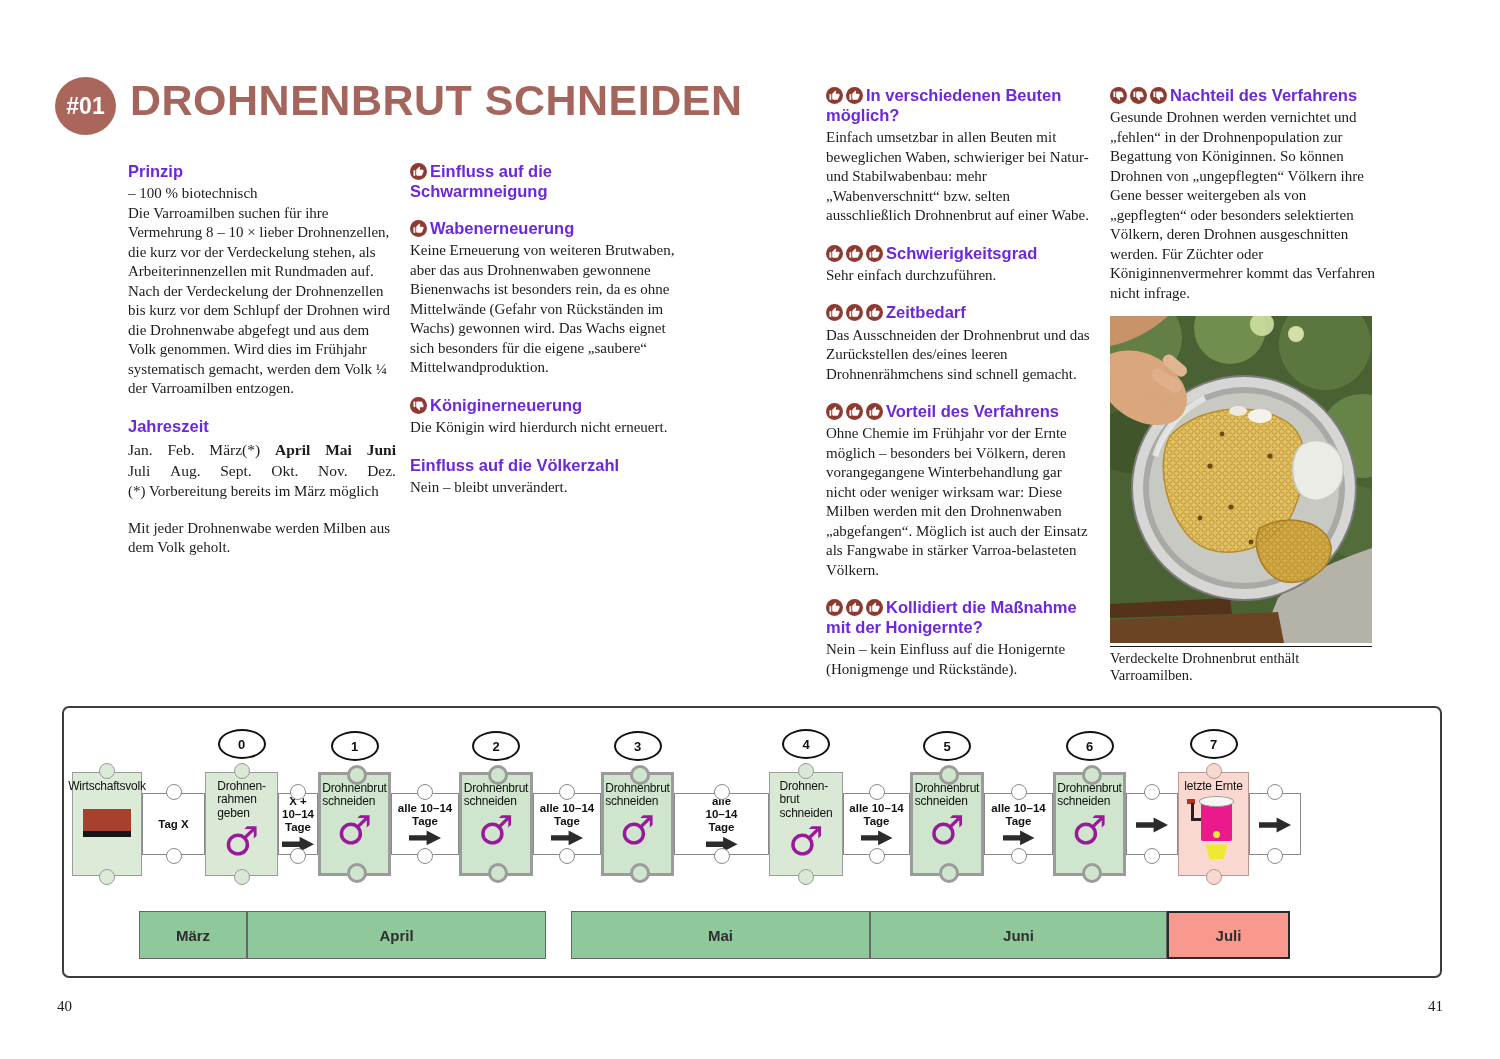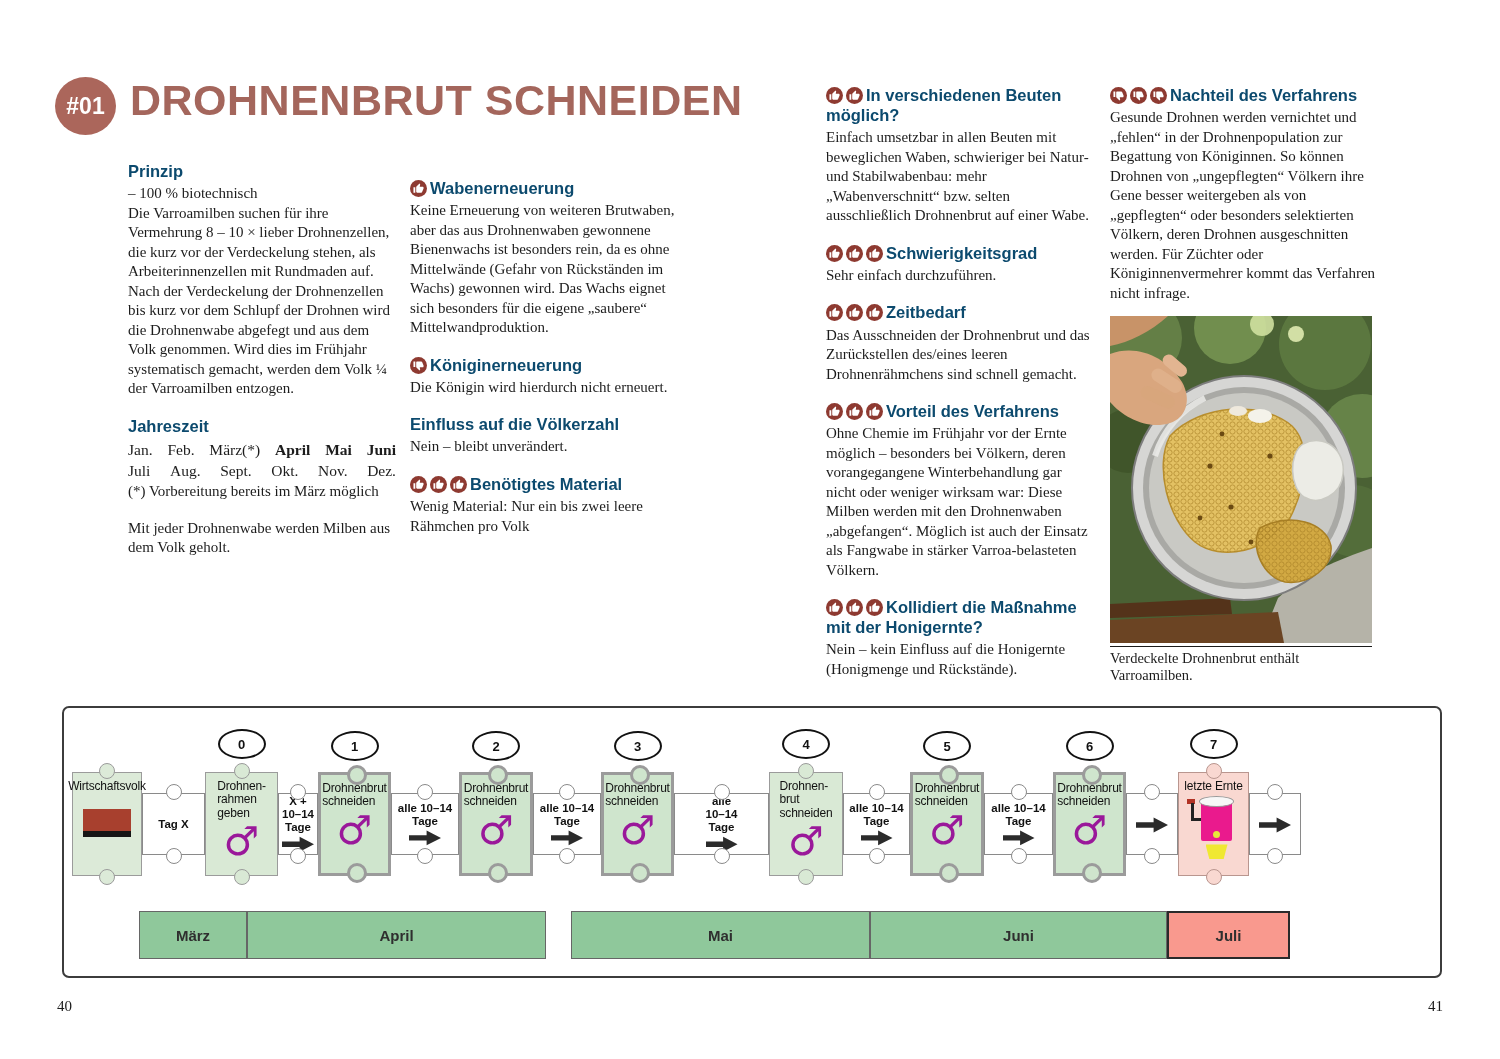--- a/index.html
+++ b/index.html
@@ -8,21 +8,21 @@
   
   .badge{position:absolute;left:55px;top:77px;width:61px;height:58px;border-radius:50%;
          background:#ab665b;color:#fff;display:flex;align-items:center;justify-content:center;
          font-family:"Liberation Sans",sans-serif;font-weight:bold;font-size:23px;}
   .title{position:absolute;left:130px;top:76px;margin:0;font-family:"Liberation Sans",sans-serif;
          font-weight:700;font-size:43px;letter-spacing:.5px;color:#a4665c;white-space:nowrap;}
   
   .col{position:absolute;width:268px;}
   .section{margin-bottom:17px;}
   .sec-head{font-family:"Liberation Sans",sans-serif;font-weight:bold;font-size:16.5px;
-            line-height:1.22;color:#0c4a6e;margin-bottom:3px;}
+            line-height:1.22;color:#6d28d9;margin-bottom:3px;}
   .icons{display:inline;}
   .icon{display:inline-block;width:17px;height:17px;border-radius:50%;background:#8e3a31;
         vertical-align:-3px;margin-right:3px;position:relative;}
   .icon svg{position:absolute;left:3px;top:3px;width:11px;height:11px;fill:#fff;}
   .icon.down svg{transform:scaleX(-1) rotate(180deg);}
   .sec-body{font-size:15px;line-height:19.5px;white-space:pre-line;}
   .mrow{display:flex;justify-content:space-between;font-size:15.5px;line-height:21px;}
   .mrow .b{font-weight:bold;}
   .mnote{font-size:15px;line-height:21px;}
   
@@ -96,20 +96,23 @@
     <div class="sec-body"><div class="mrow"><span>Jan.</span><span>Feb.</span><span>März(*)</span><span class="b">April</span><span class="b">Mai</span><span class="b">Juni</span></div><div class="mrow"><span>Juli</span><span>Aug.</span><span>Sept.</span><span>Okt.</span><span>Nov.</span><span>Dez.</span></div><div class="mnote">(*) Vorbereitung bereits im März möglich</div></div>
   </div>
 
   <div class="section">
     <div class="sec-body">Mit jeder Drohnenwabe werden Milben aus dem Volk geholt.</div>
   </div>
 
 </div>
   <div class="col" id="col-1" style="left:410px;top:161px;">
   <div class="section">
+    <div class="sec-head"><span class="icons"><span class="icon"><svg viewBox="0 0 24 24">
+                <path d="M1 21h4V9H1v12zM23 10c0-1.1-.9-2-2-2h-6.31l.95-4.57.03-.32c0-.41-.17-.79-.44-1.06L14.17 1 7.58 7.59C7.22 7.95 7 8.45 7 9v10c0 1.1.9 2 2 2h9c.83 0 1.54-.5 1.84-1.22l3.02-7.05c.09-.23.14-.47.14-.73v-2z"></path>
+              </svg></span></span><span class="sec-title">Einfluss auf die Schwarmneigung</span></div>
   </div>
 
   <div class="section">
     <div class="sec-head"><span class="icons"><span class="icon"><svg viewBox="0 0 24 24">
                 <path d="M1 21h4V9H1v12zM23 10c0-1.1-.9-2-2-2h-6.31l.95-4.57.03-.32c0-.41-.17-.79-.44-1.06L14.17 1 7.58 7.59C7.22 7.95 7 8.45 7 9v10c0 1.1.9 2 2 2h9c.83 0 1.54-.5 1.84-1.22l3.02-7.05c.09-.23.14-.47.14-.73v-2z"></path>
               </svg></span></span><span class="sec-title">Wabenerneuerung</span></div>
     <div class="sec-body">Keine Erneuerung von weiteren Brutwaben, aber das aus Drohnenwaben gewonnene Bienenwachs ist besonders rein, da es ohne Mittelwände (Gefahr von Rückständen im Wachs) gewonnen wird. Das Wachs eignet sich besonders für die eigene „saubere“ Mittelwandproduktion.</div>
   </div>
 
   <div class="section">
@@ -117,30 +120,20 @@
                 <path d="M1 21h4V9H1v12zM23 10c0-1.1-.9-2-2-2h-6.31l.95-4.57.03-.32c0-.41-.17-.79-.44-1.06L14.17 1 7.58 7.59C7.22 7.95 7 8.45 7 9v10c0 1.1.9 2 2 2h9c.83 0 1.54-.5 1.84-1.22l3.02-7.05c.09-.23.14-.47.14-.73v-2z"></path>
               </svg></span></span><span class="sec-title">Königinerneuerung</span></div>
     <div class="sec-body">Die Königin wird hierdurch nicht erneuert.</div>
   </div>
 
   <div class="section">
     <div class="sec-head"><span class="icons"></span><span class="sec-title">Einfluss auf die Völkerzahl</span></div>
     <div class="sec-body">Nein – bleibt unverändert.</div>
   </div>
 
-  <div class="section">
-    <div class="sec-head"><span class="icons"><span class="icon"><svg viewBox="0 0 24 24">
-                <path d="M1 21h4V9H1v12zM23 10c0-1.1-.9-2-2-2h-6.31l.95-4.57.03-.32c0-.41-.17-.79-.44-1.06L14.17 1 7.58 7.59C7.22 7.95 7 8.45 7 9v10c0 1.1.9 2 2 2h9c.83 0 1.54-.5 1.84-1.22l3.02-7.05c.09-.23.14-.47.14-.73v-2z"></path>
-              </svg></span><span class="icon"><svg viewBox="0 0 24 24">
-                <path d="M1 21h4V9H1v12zM23 10c0-1.1-.9-2-2-2h-6.31l.95-4.57.03-.32c0-.41-.17-.79-.44-1.06L14.17 1 7.58 7.59C7.22 7.95 7 8.45 7 9v10c0 1.1.9 2 2 2h9c.83 0 1.54-.5 1.84-1.22l3.02-7.05c.09-.23.14-.47.14-.73v-2z"></path>
-              </svg></span><span class="icon"><svg viewBox="0 0 24 24">
-                <path d="M1 21h4V9H1v12zM23 10c0-1.1-.9-2-2-2h-6.31l.95-4.57.03-.32c0-.41-.17-.79-.44-1.06L14.17 1 7.58 7.59C7.22 7.95 7 8.45 7 9v10c0 1.1.9 2 2 2h9c.83 0 1.54-.5 1.84-1.22l3.02-7.05c.09-.23.14-.47.14-.73v-2z"></path>
-              </svg></span></span><span class="sec-title">Benötigtes Material</span></div>
-    <div class="sec-body">Wenig Material: Nur ein bis zwei leere Rähmchen pro Volk</div>
-  </div>
 </div>
   <div class="col" id="col-2" style="left:826px;top:85px;">
   <div class="section">
     <div class="sec-head"><span class="icons"><span class="icon"><svg viewBox="0 0 24 24">
                 <path d="M1 21h4V9H1v12zM23 10c0-1.1-.9-2-2-2h-6.31l.95-4.57.03-.32c0-.41-.17-.79-.44-1.06L14.17 1 7.58 7.59C7.22 7.95 7 8.45 7 9v10c0 1.1.9 2 2 2h9c.83 0 1.54-.5 1.84-1.22l3.02-7.05c.09-.23.14-.47.14-.73v-2z"></path>
               </svg></span><span class="icon"><svg viewBox="0 0 24 24">
                 <path d="M1 21h4V9H1v12zM23 10c0-1.1-.9-2-2-2h-6.31l.95-4.57.03-.32c0-.41-.17-.79-.44-1.06L14.17 1 7.58 7.59C7.22 7.95 7 8.45 7 9v10c0 1.1.9 2 2 2h9c.83 0 1.54-.5 1.84-1.22l3.02-7.05c.09-.23.14-.47.14-.73v-2z"></path>
               </svg></span></span><span class="sec-title">In verschiedenen Beuten möglich?</span></div>
     <div class="sec-body">Einfach umsetzbar in allen Beuten mit beweglichen Waben, schwieriger bei Natur- und Stabilwabenbau: mehr „Wabenverschnitt“ bzw. selten ausschließlich Drohnenbrut auf einer Wabe.</div>
   </div>

